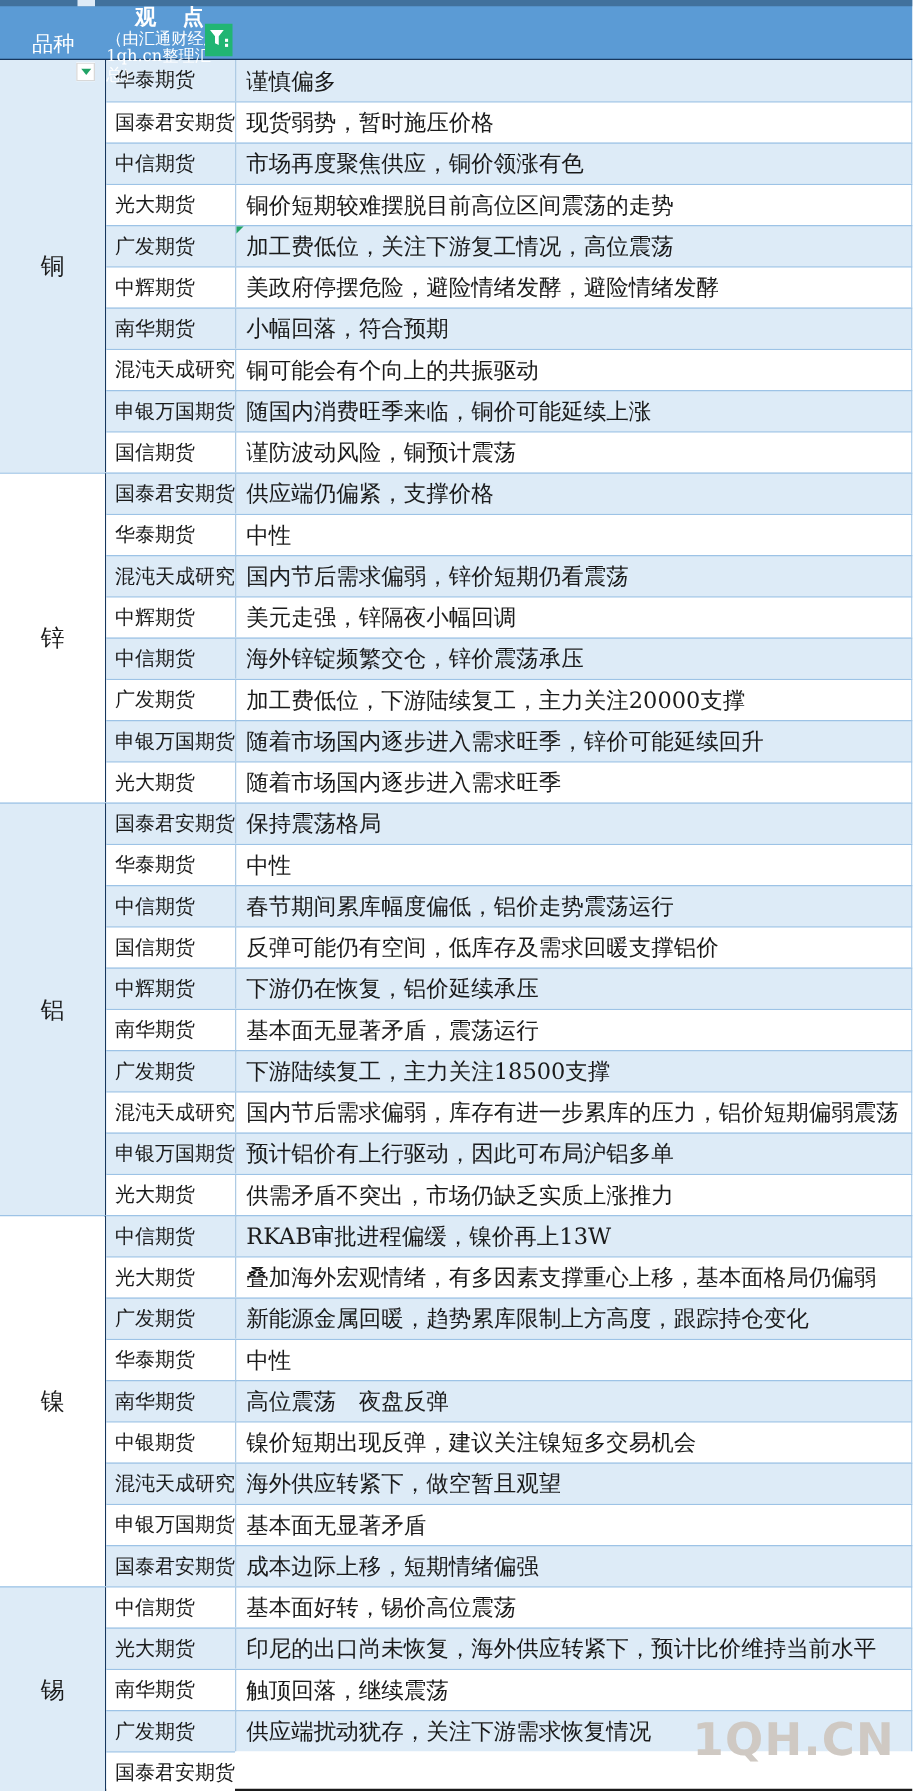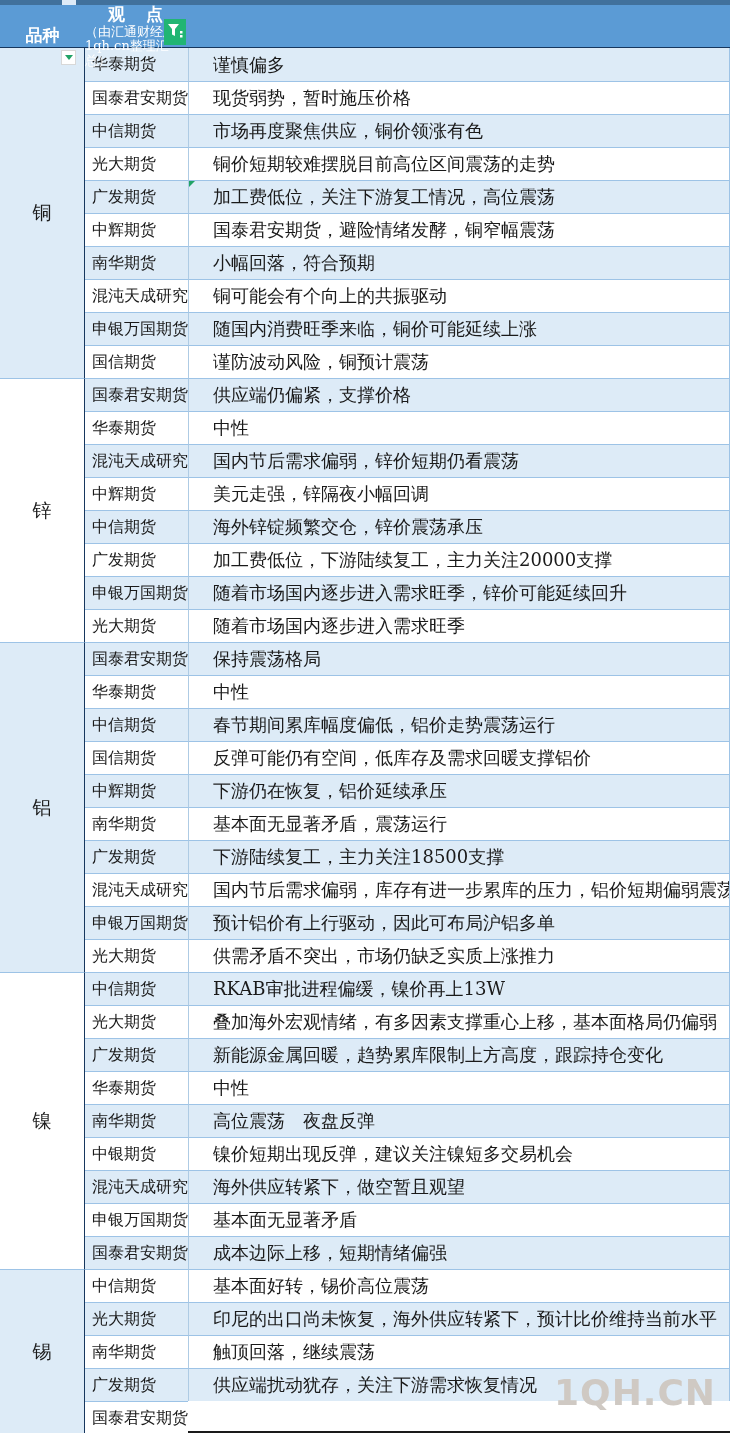--- a/index.html
+++ b/index.html
@@ -25,21 +25,21 @@
 
   
   .header{
     position:relative;display:grid;grid-template-columns:85px 103px 1fr;
     height:48px;background:var(--header-bg);
     border-top:5px solid var(--header-top);
     border-bottom:1px solid var(--dark-border);
     box-sizing:border-box;color:#fff;
   }
   .h-cell{position:relative;display:flex;align-items:center;justify-content:center;}
-  .h-label{font-weight:bold;font-size:17px;margin-bottom:4px;}
+  .h-label{font-weight:normal;font-size:17px;margin-bottom:4px;}
   .h-view{flex-direction:column;justify-content:center;line-height:1.15;}
   .h-view-title{font-weight:bold;font-size:17px;letter-spacing:2px;}
   .h-view-sub{font-size:13px;}
   .filter-btn{
     position:absolute;width:15px;height:15px;background:#fff;border:none;padding:0;
     display:flex;align-items:center;justify-content:center;cursor:pointer;
     box-shadow:0 0 0 1px #d8d8d8 inset;
   }
   .filter-btn .tri{
     width:0;height:0;border-left:4px solid transparent;border-right:4px solid transparent;
@@ -60,21 +60,21 @@
     font-size:19px;box-sizing:border-box;
     border-right:1px solid var(--dark-border);
     border-top:1px solid var(--row-border);
   }
   .cell{
     display:flex;align-items:center;white-space:nowrap;overflow:hidden;
     box-sizing:border-box;border-top:1px solid var(--row-border);
   }
   .cell.company{font-size:16px;padding-left:7px;}
   .cell.view{
-    position:relative;font-size:18px;padding-left:24px;
+    position:relative;font-size:18px;padding-left:8px;
     border-left:1px solid var(--col-border);
     border-right:1px solid var(--row-border);
   }
   .section:first-child .metal,
   .section:first-child .row1{border-top:none;}
   .band{background:var(--band-light);}
   .plain{background:var(--band-white);}
   .marker::before{
     content:"";position:absolute;top:0;left:0;width:0;height:0;
     border-top:6px solid var(--filter-green);border-right:6px solid transparent;
@@ -125,21 +125,21 @@
         <div class="cell view band row1">谨慎偏多</div>
         <div class="cell company plain">国泰君安期货</div>
         <div class="cell view plain">现货弱势，暂时施压价格</div>
         <div class="cell company band">中信期货</div>
         <div class="cell view band">市场再度聚焦供应，铜价领涨有色</div>
         <div class="cell company plain">光大期货</div>
         <div class="cell view plain">铜价短期较难摆脱目前高位区间震荡的走势</div>
         <div class="cell company band">广发期货</div>
         <div class="cell view band marker">加工费低位，关注下游复工情况，高位震荡</div>
         <div class="cell company plain">中辉期货</div>
-        <div class="cell view plain">国泰君安期货，避险情绪发酵，铜窄幅震荡</div>
+        <div class="cell view plain">美政府停摆危险，避险情绪发酵，避险情绪发酵</div>
         <div class="cell company band">南华期货</div>
         <div class="cell view band">小幅回落，符合预期</div>
         <div class="cell company plain">混沌天成研究</div>
         <div class="cell view plain">铜可能会有个向上的共振驱动</div>
         <div class="cell company band">申银万国期货</div>
         <div class="cell view band">随国内消费旺季来临，铜价可能延续上涨</div>
         <div class="cell company plain">国信期货</div>
         <div class="cell view plain">谨防波动风险，铜预计震荡</div>
       </div>
       <div class="section" style="grid-template-rows: repeat(8, 33px);">

